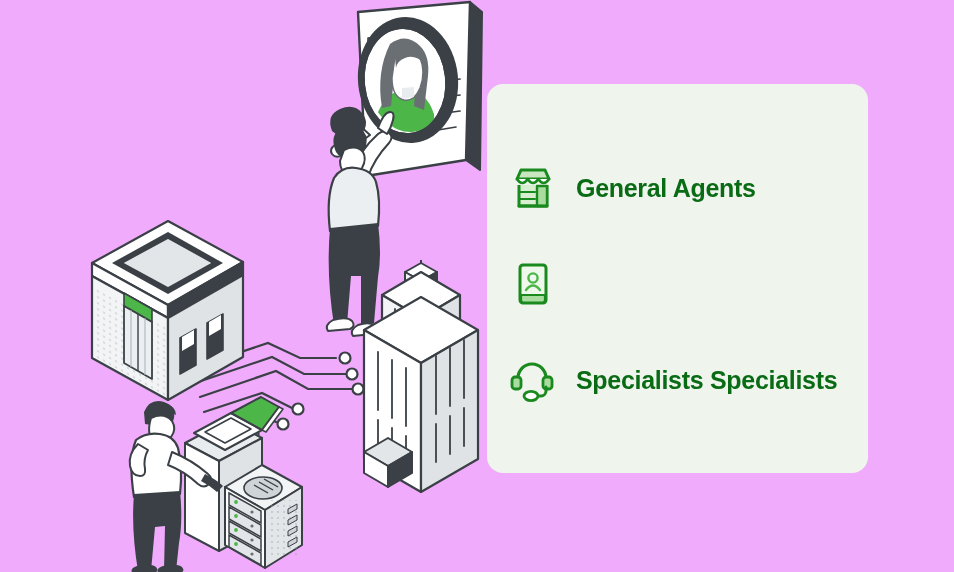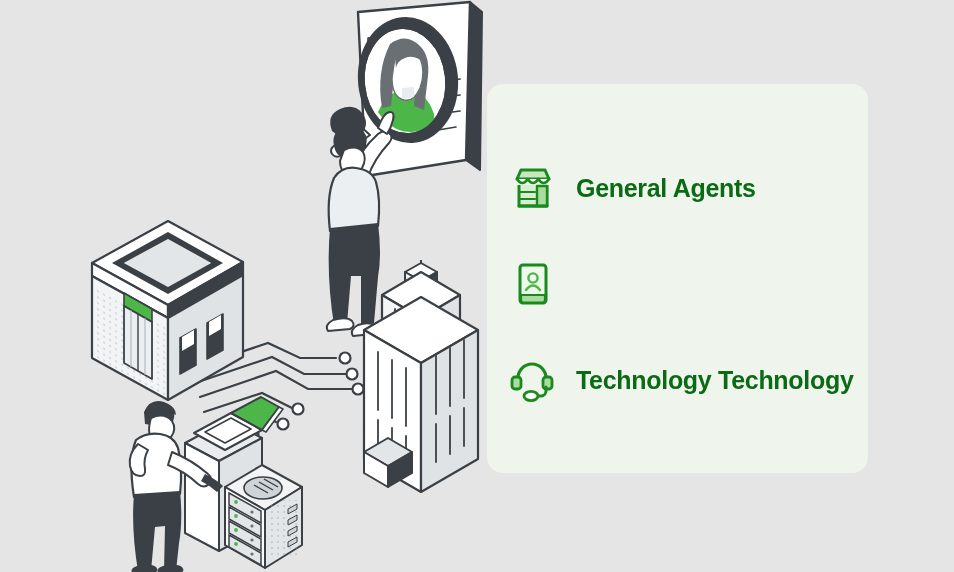--- a/index.html
+++ b/index.html
@@ -10,21 +10,21 @@
   body {
     width: 954px;
     height: 572px;
     overflow: hidden;
     font-family: "Liberation Sans", sans-serif;
   }
   #stage {
     position: relative;
     width: 954px;
     height: 572px;
-    background: #e5e5e5;
+    background: #f0abfc;
   }
   #illustration-svg {
     position: absolute;
     left: 0;
     top: 0;
     width: 954px;
     height: 572px;
   }
   #feature-panel {
     position: absolute;
@@ -342,17 +342,17 @@
 
           <rect x="3" y="21" width="9" height="12" rx="3" fill="#a9dc9e" stroke="#1a8a1f" stroke-width="2.8"></rect>
 
           <rect x="34" y="21" width="9" height="12" rx="3" fill="#a9dc9e" stroke="#1a8a1f" stroke-width="2.8"></rect>
 
           <path d="M37 31 L37 35 a5 5 0 0 1 -5 5 L28 40" fill="none" stroke="#1a8a1f" stroke-width="3" stroke-linecap="round"></path>
 
           <ellipse cx="22" cy="40" rx="7" ry="4.6" fill="#ffffff" stroke="#1a8a1f" stroke-width="2.8"></ellipse>
         </svg>
       </span>
-      <span class="feature-label">Technology Technology</span>
+      <span class="feature-label">Specialists Specialists</span>
     </div>
 
   </div>
 </div>
 
 </body></html>

